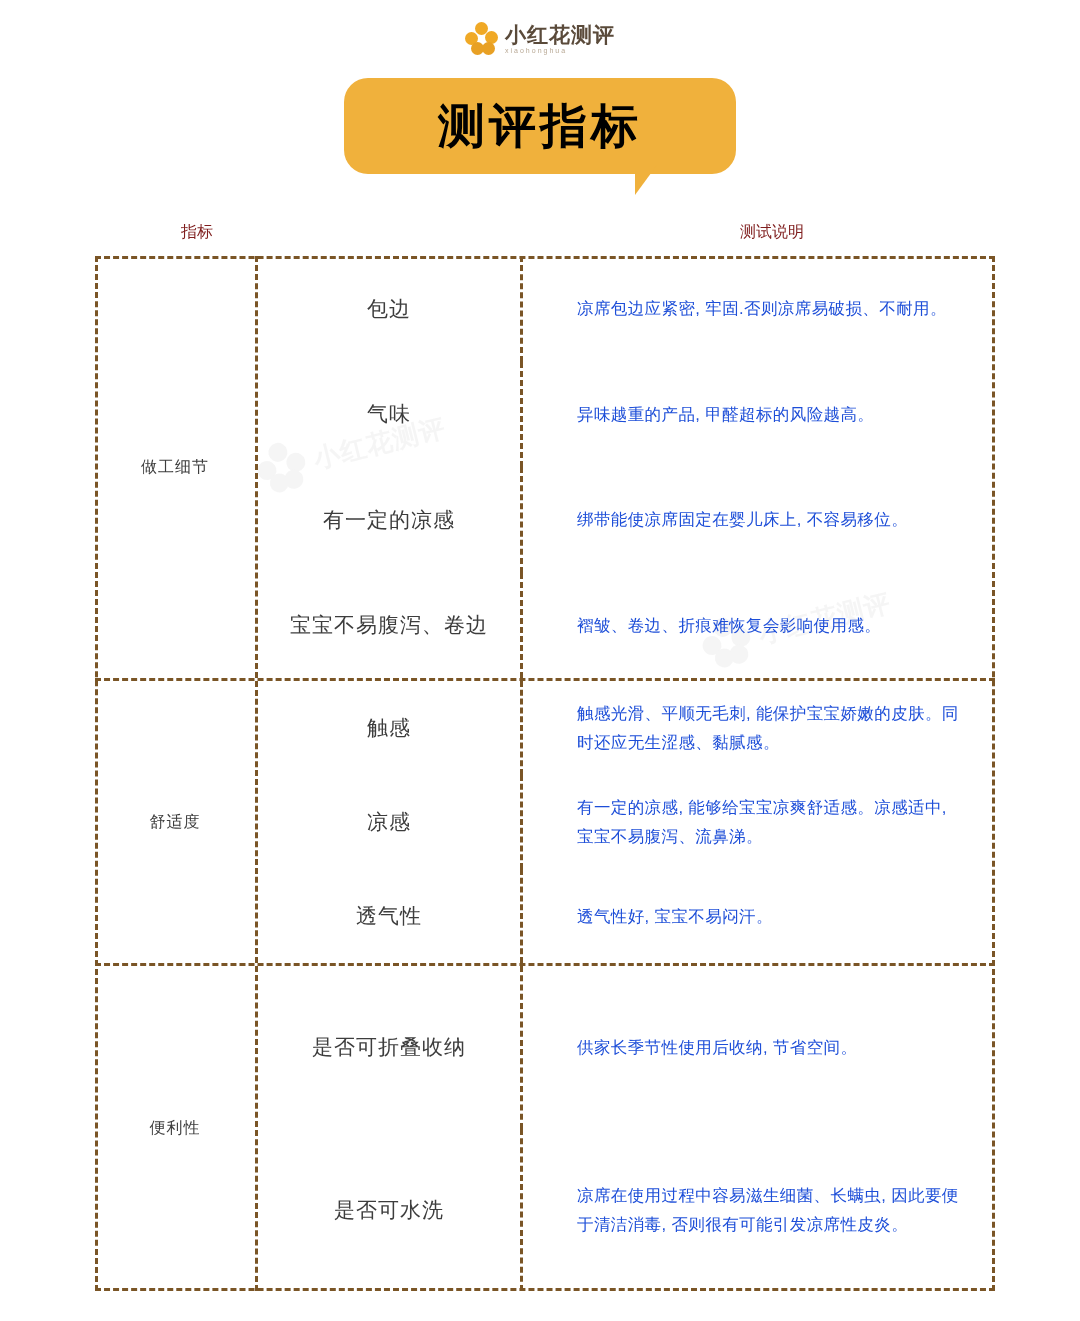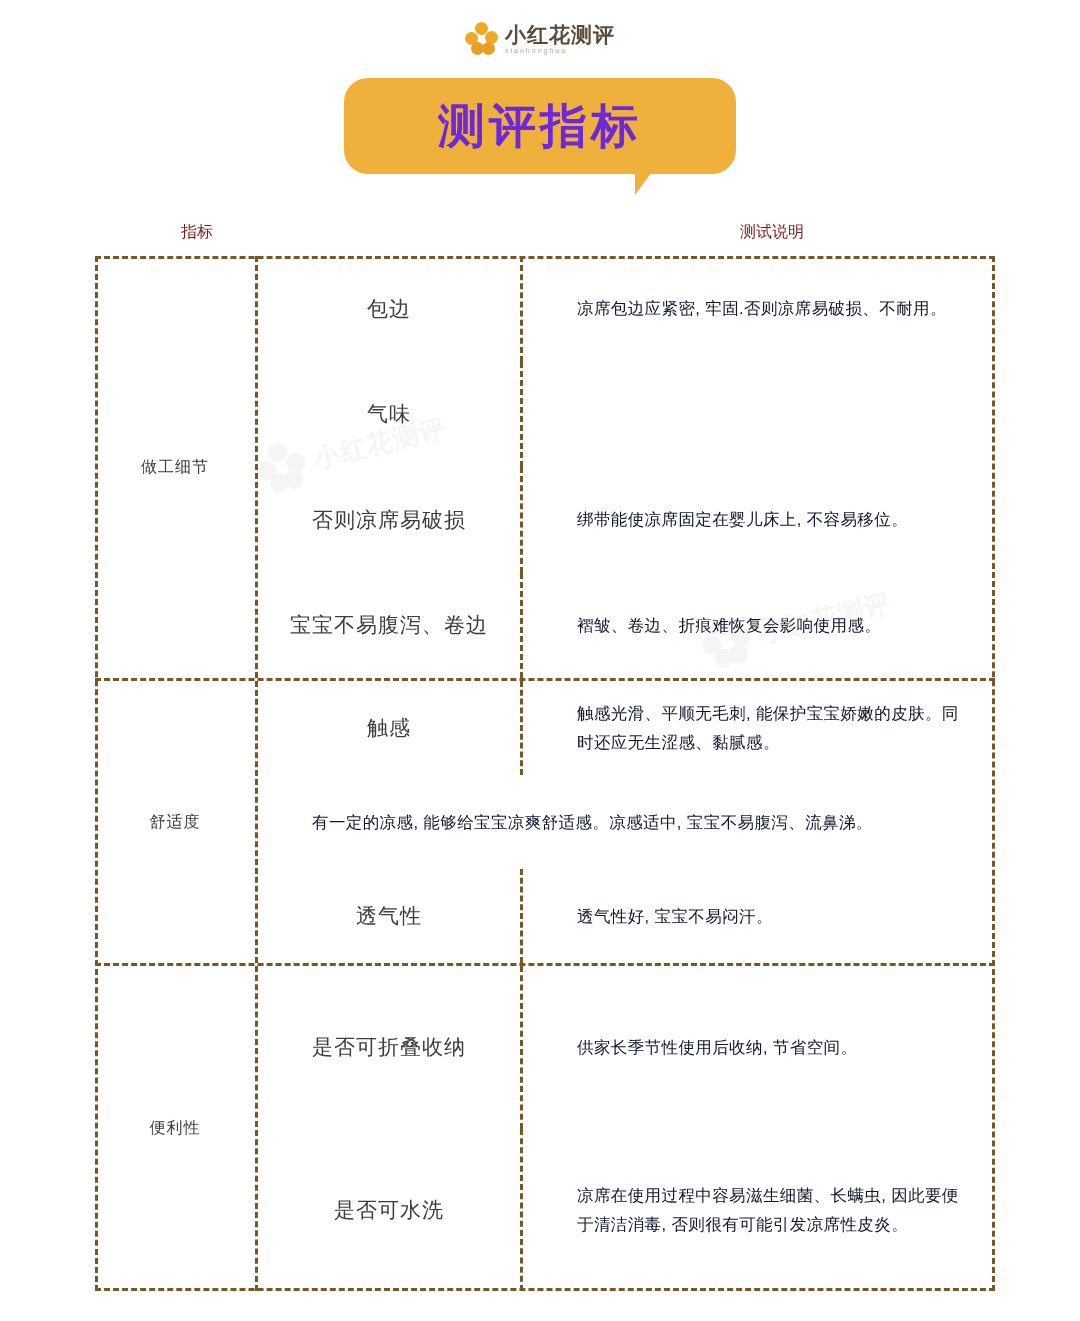--- a/index.html
+++ b/index.html
@@ -73,21 +73,21 @@
     height: 96px;
     background: #f0b13c;
     border-radius: 24px;
     display: flex;
     align-items: center;
     justify-content: center;
   }
   .bubble-title {
     font-size: 47px;
     font-weight: bold;
-    color: #6d28d9;
+    color: #000000;
     letter-spacing: 4px;
   }
   .bubble-tail {
     position: absolute;
     top: 165px;
     left: 50%;
     margin-left: 95px;
     width: 0;
     height: 0;
     border-left: 22px solid #f0b13c;
@@ -207,21 +207,21 @@
     padding: 4px 6px;
   }
   .item-desc {
     flex: 1;
     box-sizing: border-box;
     display: flex;
     align-items: center;
     padding: 6px 30px 6px 54px;
     font-size: 16.5px;
     line-height: 1.75;
-    color: #0f172a;
+    color: #1d4ed8;
     letter-spacing: 0.4px;
   }
 
   
   .frame {
     position: absolute;
     left: 95px;
     top: 256px;
     width: 900px;
     height: 1035px;
@@ -282,40 +282,42 @@
 
   <div class="row" style="height:425px;">
     <div class="cat-cell">做工细节</div>
     <div class="items-col">
       <div class="item-row" style="border-bottom:0;">
         <div class="item-name">包边</div>
         <div class="item-desc">凉席包边应紧密, 牢固.否则凉席易破损、不耐用。</div>
       </div>
       <div class="item-row">
         <div class="item-name">气味</div>
-      </div>
-      <div class="item-row">
-        <div class="item-name">否则凉席易破损</div>
+        <div class="item-desc">异味越重的产品, 甲醛超标的风险越高。</div>
+      </div>
+      <div class="item-row">
+        <div class="item-name">有一定的凉感</div>
         <div class="item-desc">绑带能使凉席固定在婴儿床上, 不容易移位。</div>
       </div>
       <div class="item-row">
         <div class="item-name">宝宝不易腹泻、卷边</div>
         <div class="item-desc">褶皱、卷边、折痕难恢复会影响使用感。</div>
       </div>
     </div>
   </div>
 
   <div class="row" style="height:285px;">
     <div class="cat-cell">舒适度</div>
     <div class="items-col">
       <div class="item-row">
         <div class="item-name">触感</div>
         <div class="item-desc">触感光滑、平顺无毛刺, 能保护宝宝娇嫩的皮肤。同时还应无生涩感、黏腻感。</div>
       </div>
       <div class="item-row">
+        <div class="item-name">凉感</div>
         <div class="item-desc">有一定的凉感, 能够给宝宝凉爽舒适感。凉感适中, 宝宝不易腹泻、流鼻涕。</div>
       </div>
       <div class="item-row">
         <div class="item-name">透气性</div>
         <div class="item-desc">透气性好, 宝宝不易闷汗。</div>
       </div>
     </div>
   </div>
 
   <div class="row" style="height:325px;">

